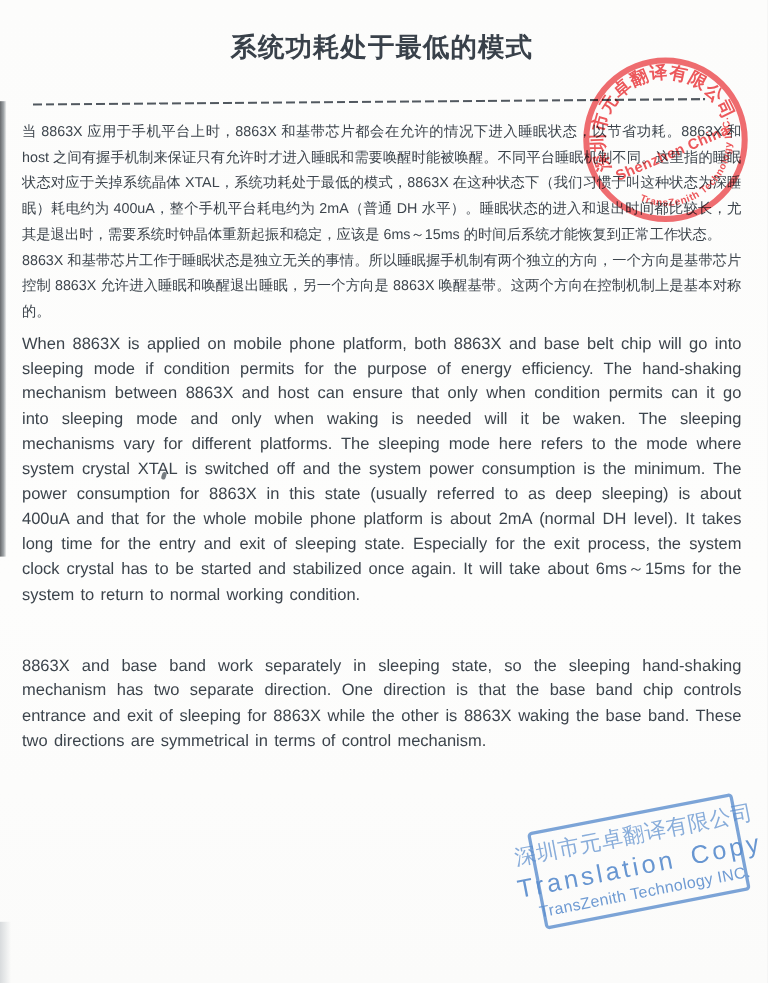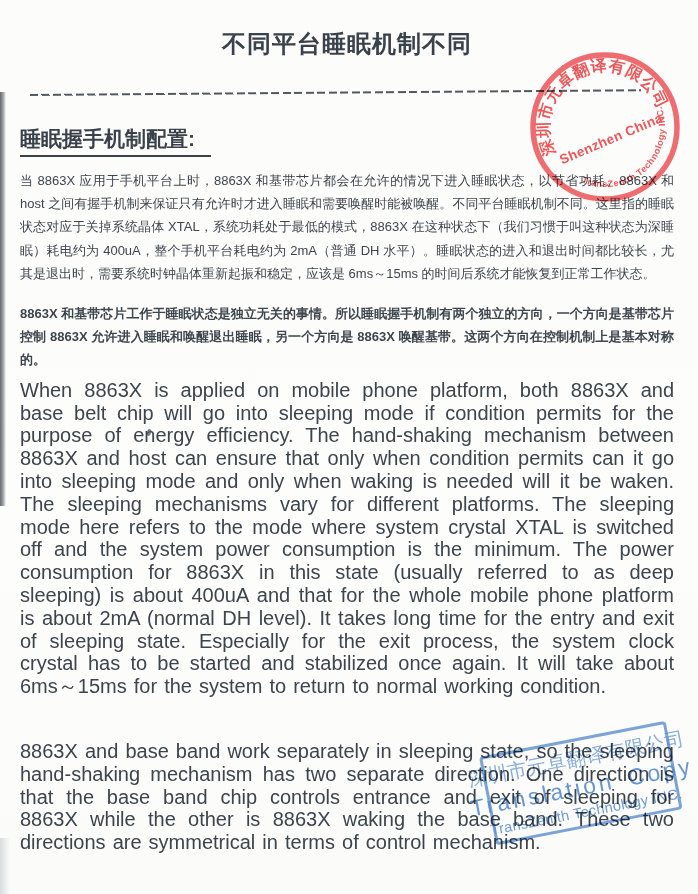--- a/index.html
+++ b/index.html
@@ -42,31 +42,31 @@
     font-size:21px; font-weight:700; color:#39414a;
     padding:0 16px 2px 0;
     border-bottom:2.5px solid #39414a;
   }
   .cn-text {
     margin:12px 0 0 0;
     font-size:13px; line-height:23.4px;
     text-align:justify;
     color:#3d454d;
   }
-  .cn-text.p2 { margin-top:16px;font-weight:bold; }
+  .cn-text.p2 { margin-top:0; }
   .en-heading {
     display:table; margin:16px 0 0 0;
     font-size:20.5px; font-weight:700; color:#373f47;
     letter-spacing:.2px;
     padding:0 12px 2px 0;
     border-bottom:3px solid #373f47;
   }
   .en-text {
     margin:7px 0 0 0;
-    font-size:20px; line-height:22.8px;
+    font-size:15px; line-height:22.8px;
     text-align:justify;
     color:#3c444c;
     word-spacing:1.5px;
   }
   .en-text.p2 { margin-top:42px; }
   .speck {
     position:absolute; left:147px; top:429px; width:4px; height:7px;
     background:#4a5258; border-radius:2px; transform:rotate(18deg); opacity:.75;
   }
   
@@ -107,25 +107,24 @@
   .bs-sub  { font-size:14.5px; letter-spacing:.3px; opacity:.88; }
 </style>
 </head>
 <body>
 
 <div class="page">
 
   <div class="edge-dark"></div>
   <div class="edge-light-bottom"></div>
 
-  <h1 class="doc-title">不同平台睡眠机制不同</h1>
+  <h1 class="doc-title">系统功耗处于最低的模式</h1>
 
   <div class="separator"></div>
 
-  <h2 class="cn-heading">睡眠握手机制配置:</h2>
 
   <p class="cn-text p1">当 8863X 应用于手机平台上时，8863X 和基带芯片都会在允许的情况下进入睡眠状态，以节省功耗。8863X 和 host 之间有握手机制来保证只有允许时才进入睡眠和需要唤醒时能被唤醒。不同平台睡眠机制不同。这里指的睡眠状态对应于关掉系统晶体 XTAL，系统功耗处于最低的模式，8863X 在这种状态下（我们习惯于叫这种状态为深睡眠）耗电约为 400uA，整个手机平台耗电约为 2mA（普通 DH 水平）。睡眠状态的进入和退出时间都比较长，尤其是退出时，需要系统时钟晶体重新起振和稳定，应该是 6ms～15ms 的时间后系统才能恢复到正常工作状态。</p>
   <p class="cn-text p2">8863X 和基带芯片工作于睡眠状态是独立无关的事情。所以睡眠握手机制有两个独立的方向，一个方向是基带芯片控制 8863X 允许进入睡眠和唤醒退出睡眠，另一个方向是 8863X 唤醒基带。这两个方向在控制机制上是基本对称的。</p>
 
 
   <p class="en-text p1">When 8863X is applied on mobile phone platform, both 8863X and base belt chip will go into sleeping mode if condition permits for the purpose of energy efficiency. The hand-shaking mechanism between 8863X and host can ensure that only when condition permits can it go into sleeping mode and only when waking is needed will it be waken. The sleeping mechanisms vary for different platforms. The sleeping mode here refers to the mode where system crystal XTAL is switched off and the system power consumption is the minimum. The power consumption for 8863X in this state (usually referred to as deep sleeping) is about 400uA and that for the whole mobile phone platform is about 2mA (normal DH level). It takes long time for the entry and exit of sleeping state. Especially for the exit process, the system clock crystal has to be started and stabilized once again. It will take about 6ms～15ms for the system to return to normal working condition.</p>
   <p class="en-text p2">8863X and base band work separately in sleeping state, so the sleeping hand-shaking mechanism has two separate direction. One direction is that the base band chip controls entrance and exit of sleeping for 8863X while the other is 8863X waking the base band. These two directions are symmetrical in terms of control mechanism.</p>
 
   <span class="speck"></span>
 

